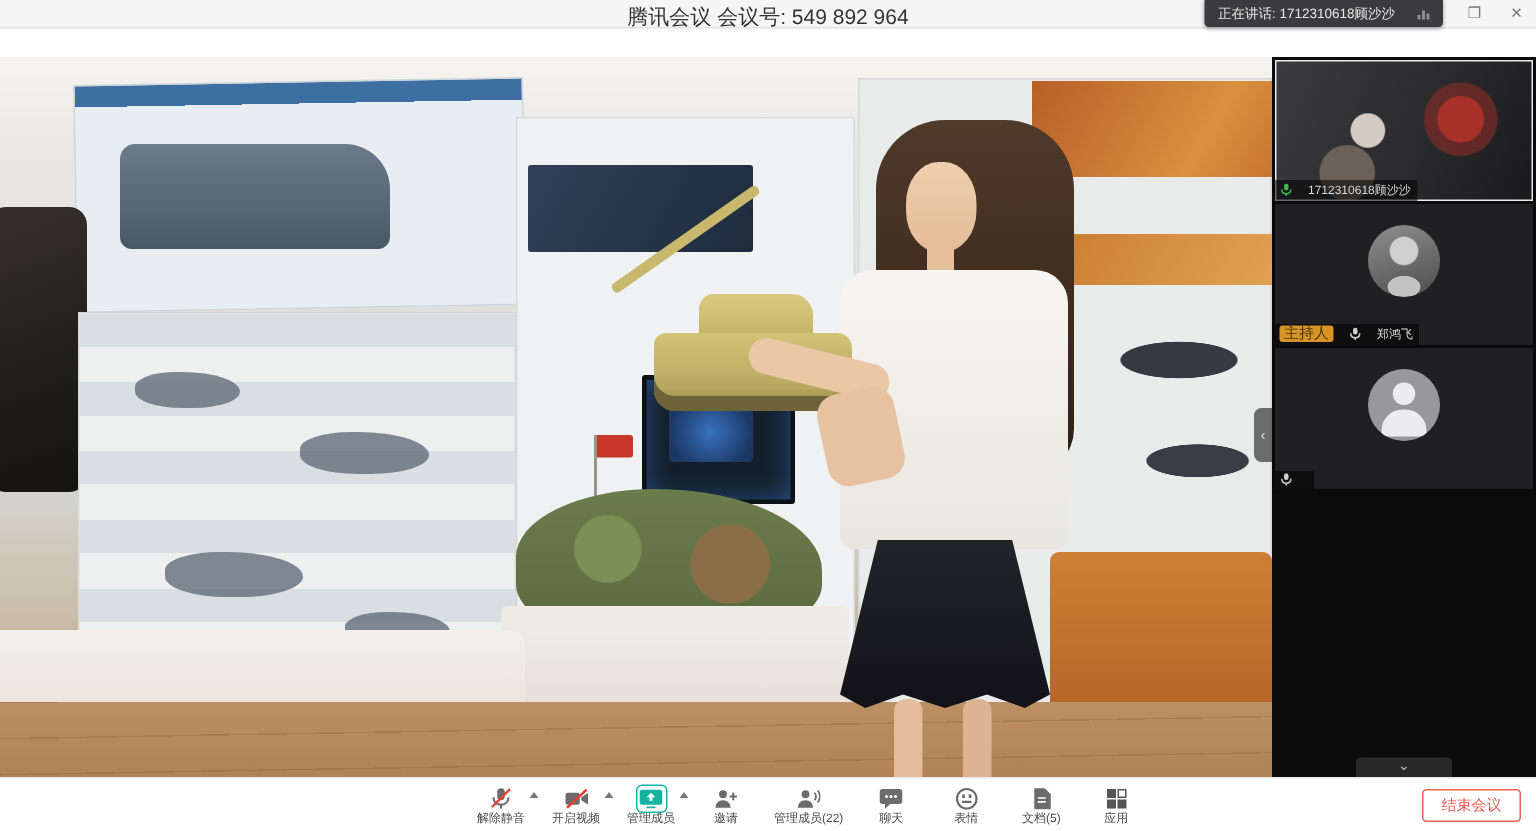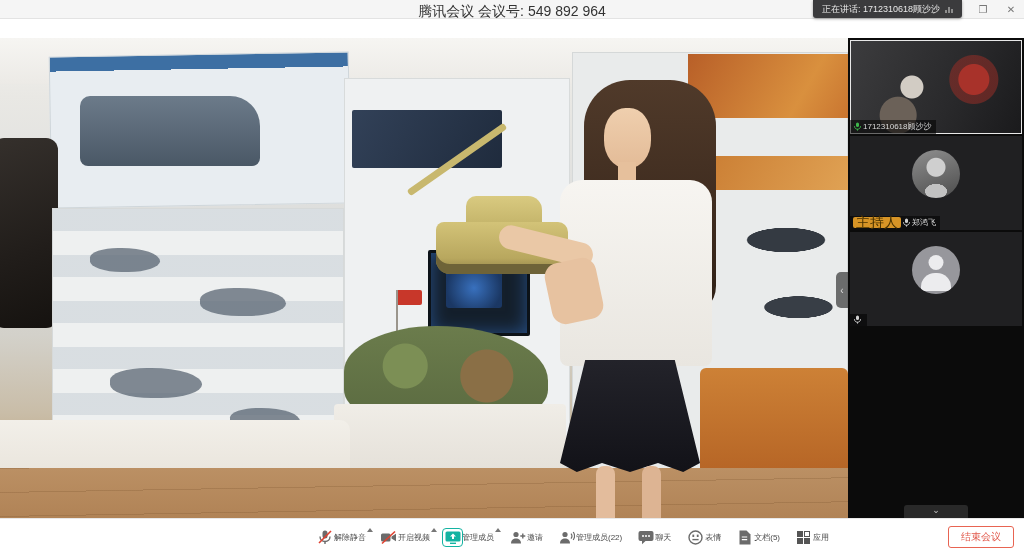--- a/index.html
+++ b/index.html
@@ -12,21 +12,21 @@
     background:#f5f5f5; border-bottom:1px solid #e3e3e3; z-index:40; }
   .titlebar .title { position:absolute; left:0; right:0; top:3px; text-align:center;
     font-size:14px; color:#333; }
   .win-controls { position:absolute; right:6px; top:0; height:19px; display:flex;
     align-items:center; gap:14px; }
   .win-btn { font-size:10px; color:#777; width:14px; text-align:center; cursor:default; }
 
   
   .speak-banner { position:absolute; right:62px; top:0; height:18px; z-index:50;
     background:#3b3b3d; color:#e8e8e8; font-size:9px; display:flex; align-items:center;
-    gap:5px; padding:0 9px; border-radius:0 0 3px 3px; box-shadow:0 1px 3px rgba(0,0,0,.35); }
+    gap:15px; padding:0 9px; border-radius:0 0 3px 3px; box-shadow:0 1px 3px rgba(0,0,0,.35); }
   .voice-bars { display:flex; align-items:flex-end; gap:1px; height:8px; }
   .voice-bars i { width:2px; background:#8d8d8d; display:block; }
   .voice-bars i:nth-child(1){height:3px} .voice-bars i:nth-child(2){height:6px}
   .voice-bars i:nth-child(3){height:4px}
 
   
   .meetbar { position:absolute; left:0; top:19px; width:1024px; height:19px;
     background:#fafafa; border-bottom:1px solid #e6e6e6; z-index:30; }
   .meetbar-left { position:absolute; left:6px; top:0; height:19px; display:flex;
     align-items:center; gap:8px; }
@@ -154,35 +154,35 @@
       radial-gradient(ellipse 20px 13px at 50% 88%, #d6d6d6 60%, transparent 62%),
       linear-gradient(160deg,#a5a5a5,#5d5d5d); }
   .av-blue { background:#1877e0; display:flex; align-items:center; justify-content:center;
     color:#fff; font-size:11px; letter-spacing:1px; }
   .av-gray { background:#97979c; }
   .av-gray .head { position:absolute; left:50%; top:9px; transform:translateX(-50%);
     width:15px; height:15px; border-radius:50%; background:#ececee; }
   .av-gray .body { position:absolute; left:50%; top:27px; transform:translateX(-50%);
     width:30px; height:18px; border-radius:14px 14px 0 0; background:#ececee; }
   .namebar { position:absolute; left:0; bottom:0; max-width:100%; display:flex;
-    align-items:center; gap:1px; padding:1px 4px 2px 3px; background:rgba(0,0,0,.55); }
+    align-items:center; gap:10px; padding:1px 4px 2px 3px; background:rgba(0,0,0,.55); }
   .namebar .nm { font-size:8px; color:#d8d8d8; white-space:nowrap; overflow:hidden; }
-  .host-badge { font-size:14px; color:#4a3300; background:#d79426; border-radius:2px;
+  .host-badge { font-size:10px; color:#4a3300; background:#d79426; border-radius:2px;
     padding:0 3px; line-height:11px; white-space:nowrap; }
   .mic8 { width:9px; height:9px; flex:0 0 auto; }
   .more-btn { position:absolute; left:50%; bottom:0; transform:translateX(-50%);
     width:64px; height:13px; background:rgba(45,45,45,.92); border-radius:3px 3px 0 0;
     color:#c4c4c4; font-size:9px; line-height:11px; text-align:center; cursor:pointer; }
 
   
   .toolbar { position:absolute; left:0; top:518px; width:1024px; height:36px; background:#fff;
     border-top:1px solid #e8e8e8; z-index:40; }
   .tb-center { position:absolute; left:312px; top:0; height:36px; display:flex;
     align-items:center; gap:6px; }
-  .tb-btn { position:relative; min-width:44px; height:32px; display:flex; flex-direction:row;
+  .tb-btn { position:relative; min-width:44px; height:32px; display:flex; flex-direction:column;
     align-items:center; justify-content:center; gap:1px; cursor:pointer; padding:0 4px; }
   .tb-btn .ic { width:17px; height:15px; position:relative; display:flex; align-items:center;
     justify-content:center; }
   .tb-btn .lbl { font-size:8px; color:#4a4a4a; white-space:nowrap; line-height:9px; }
   .caret { position:absolute; top:7px; right:-3px; width:0; height:0;
     border-left:3px solid transparent; border-right:3px solid transparent;
     border-bottom:4px solid #777; cursor:pointer; }
   .share-box { outline:1px solid #14b3a2; outline-offset:1px; border-radius:2px; }
   .apps-grid { width:13px; height:13px; display:grid; grid-template-columns:6px 6px;
     grid-template-rows:6px 6px; gap:1px; }

